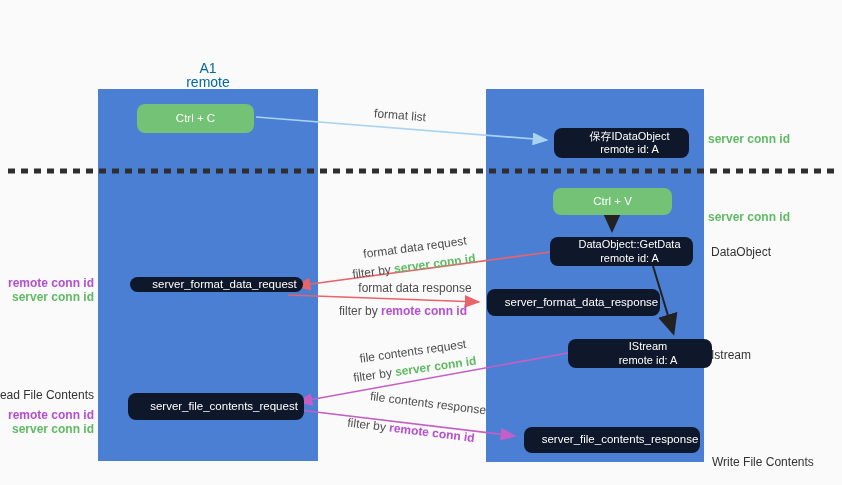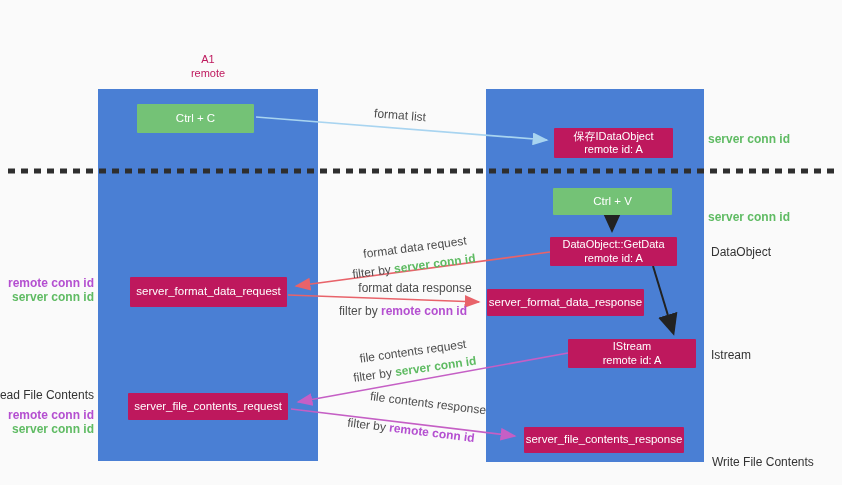--- a/index.html
+++ b/index.html
@@ -9,33 +9,33 @@
     font-family:"Liberation Sans", sans-serif;
     color:#333;
   }
   .abs{position:absolute;}
   
   .title{
     left:0;top:7px;width:842px;text-align:center;
     font-size:16.5px;line-height:20px;color:#333;z-index:4;
   }
   
-  .colhead{top:52px;text-align:center;font-size:11px;line-height:14px;color:#be185d;z-index:4;}
+  .colhead{top:61px;text-align:center;font-size:14px;line-height:14px;color:#0369a1;z-index:4;}
   
   .column{background:#4a7fd4;z-index:1;}
   #col-a{left:98px;top:89px;width:220px;height:372px;}
   #col-b{left:486px;top:89px;width:218px;height:373px;}
   
   .node{
     z-index:3;color:#fff;text-align:center;
     display:flex;flex-direction:column;justify-content:center;
-    font-size:11.5px;line-height:13.5px;border-radius:1px;
+    font-size:11.5px;line-height:13.5px;border-radius:8px;
   }
   .green{background:#74c276;}
-  .orange{background:#be185d;}
+  .orange{background:#0f172a;padding-left:16px;}
   
   .lbl{z-index:4;white-space:nowrap;font-size:12px;line-height:13.5px;}
   .green-t{color:#5fbb63;font-weight:bold;}
   .purple-t{color:#b44fd0;font-weight:bold;}
   .dark{color:#333;text-align:right;}
   .mid{color:#4d4d4d;}
   .center{transform:translate(-50%,-50%);}
   .r-align{text-align:right;}
   svg.overlay{position:absolute;left:0;top:0;z-index:2;}
 </style>
@@ -97,21 +97,21 @@
 
   <div class="abs node green" style="left:553px;top:188px;width:119px;height:27px;">
     <div>Ctrl + V</div>
   </div>
 
   <div class="abs node orange" style="left:550px;top:237px;width:127px;height:29px;font-size:11px;">
     <div>DataObject::GetData</div>
     <div>remote id: A</div>
   </div>
 
-  <div class="abs node orange" style="left:130px;top:277px;width:157px;height:30px;">
+  <div class="abs node orange" style="left:130px;top:277px;width:157px;height:15px;">
     <div>server_format_data_request</div>
   </div>
 
   <div class="abs node orange" style="left:487px;top:289px;width:157px;height:27px;">
     <div>server_format_data_response</div>
   </div>
 
   <div class="abs node orange" style="left:568px;top:339px;width:128px;height:29px;font-size:11px;">
     <div>IStream</div>
     <div>remote id: A</div>

